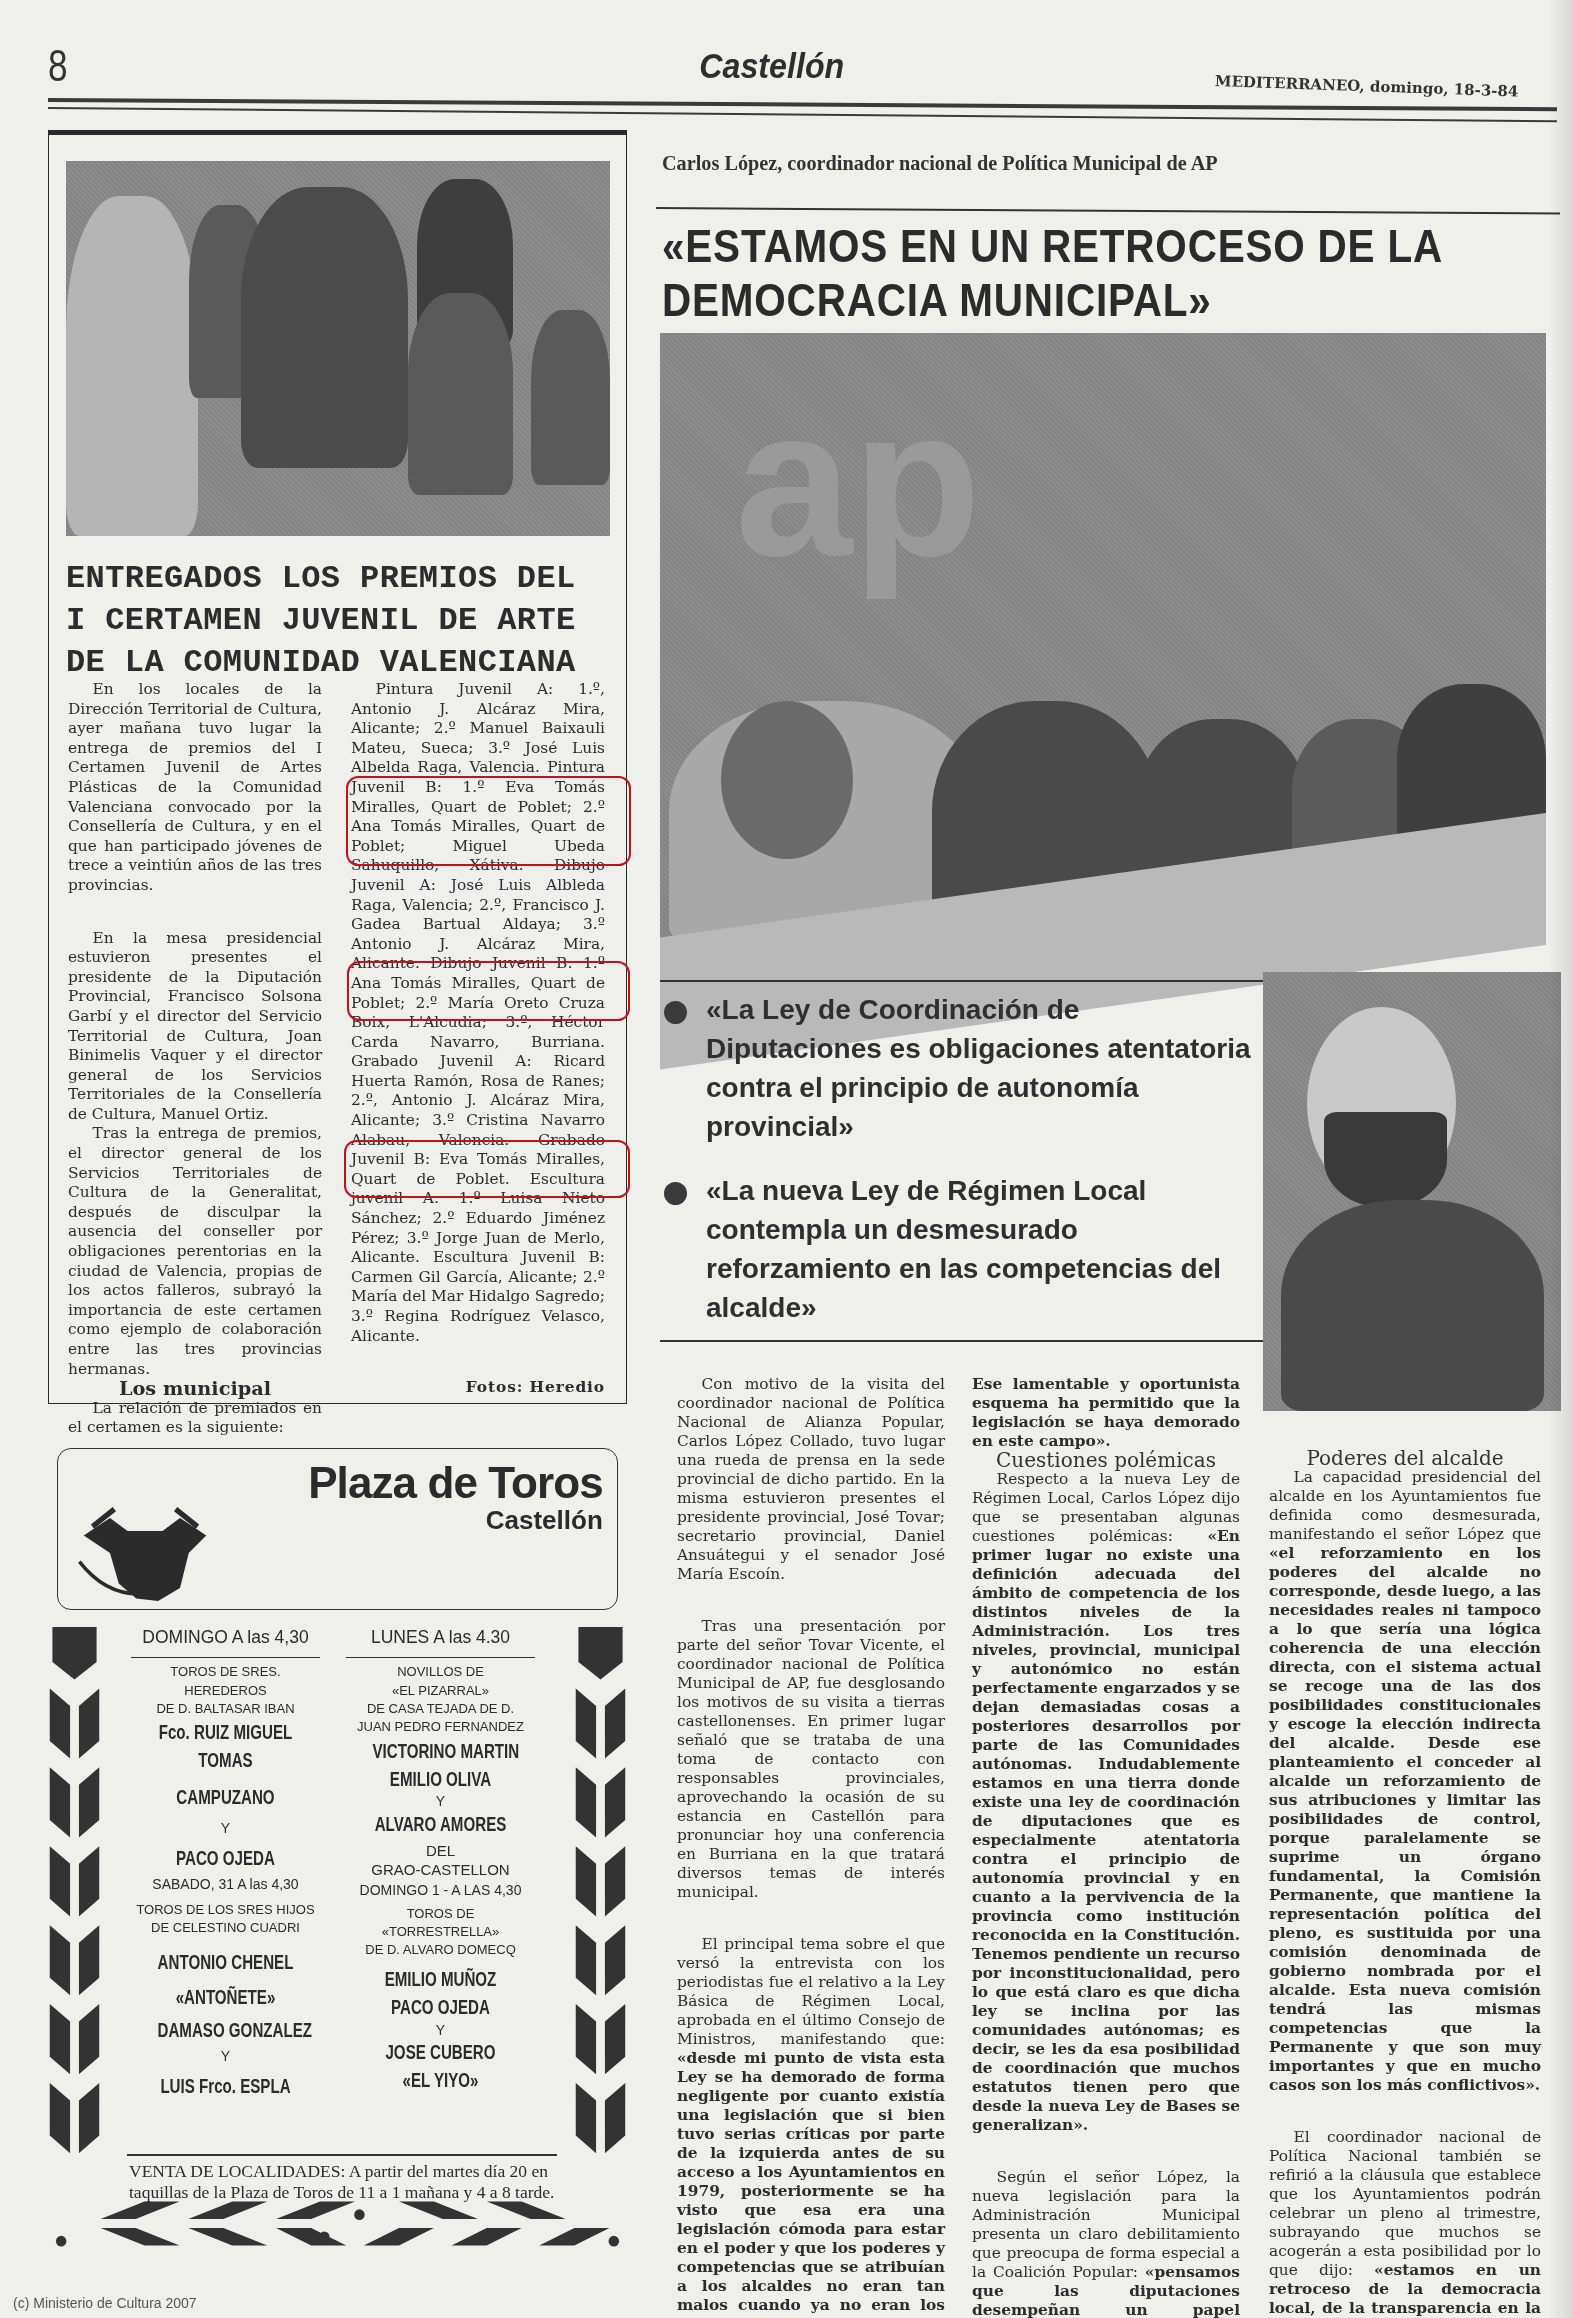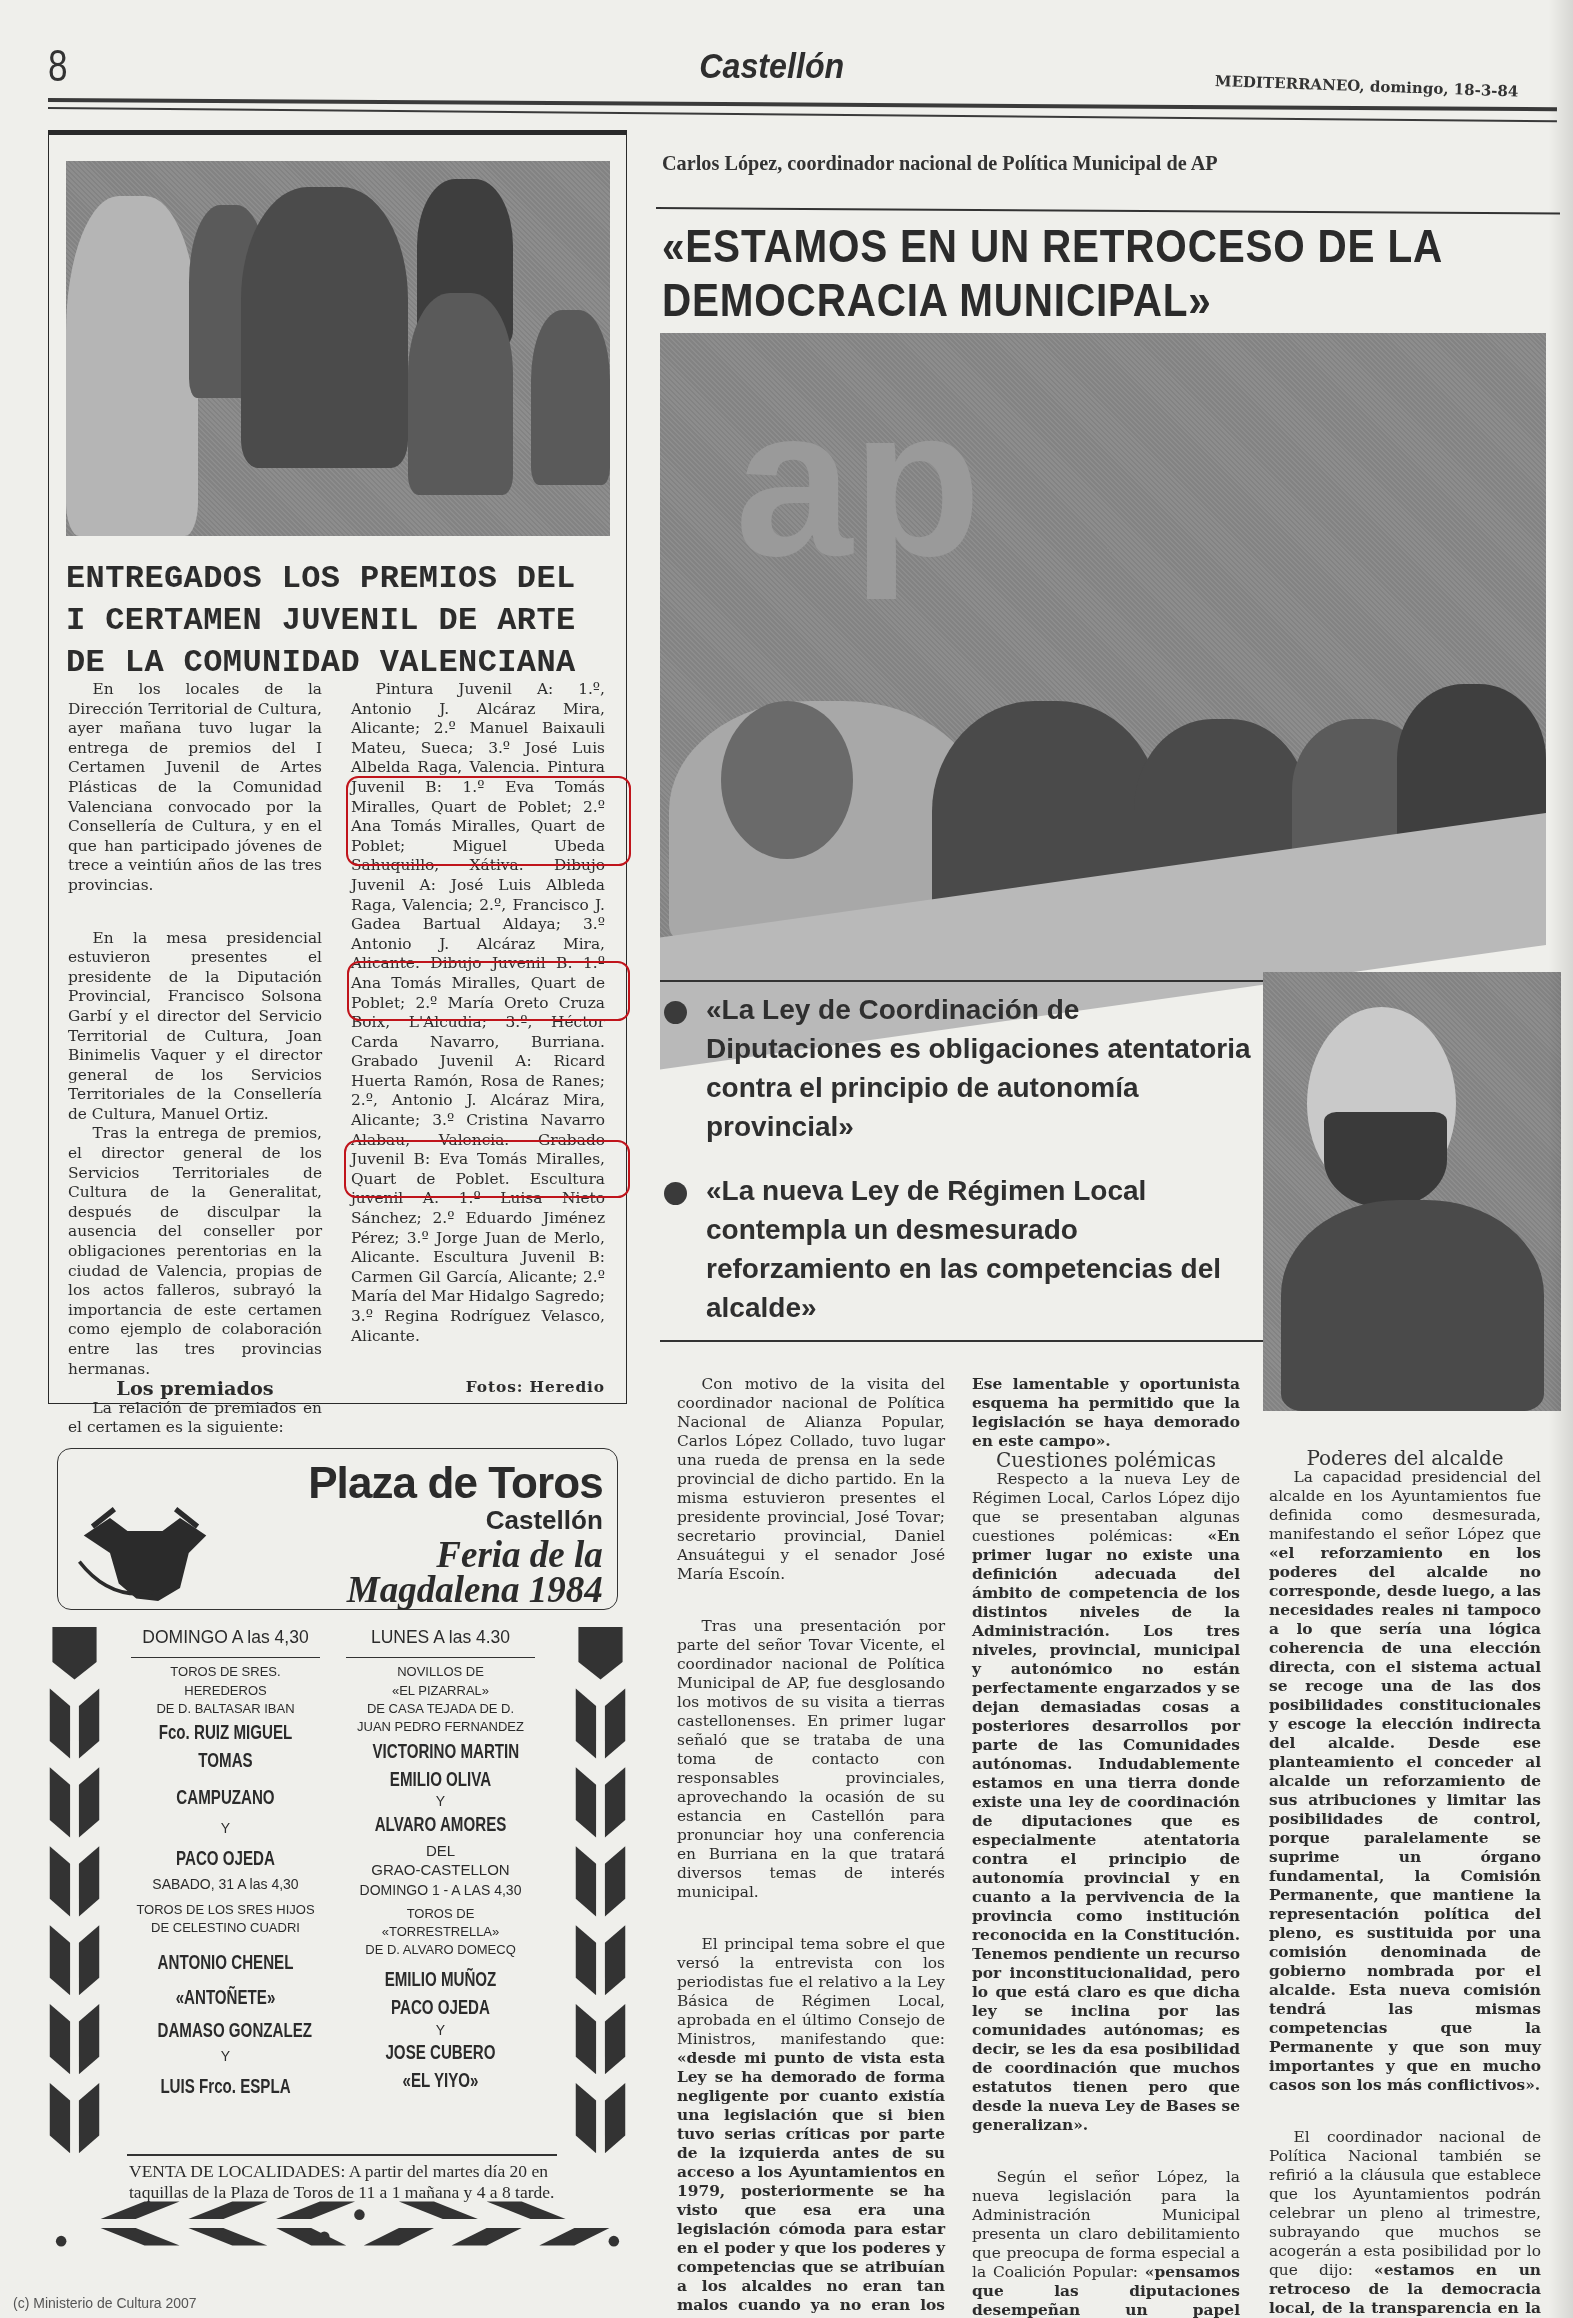--- a/index.html
+++ b/index.html
@@ -93,21 +93,21 @@
   <div class="photo-shape" style="left:351px;top:17.5px;width:96px;height:167px;background:#3e3e3e;"></div>
   <div class="photo-shape" style="left:342px;top:132px;width:105px;height:202px;"></div>
   <div class="photo-shape" style="left:465px;top:149px;width:79px;height:175px;"></div>
 </div>
 <div class="abs headline-left">ENTREGADOS LOS PREMIOS DEL I CERTAMEN JUVENIL DE ARTE DE LA COMUNIDAD VALENCIANA</div>
 
 <div class="abs col col-l1">
   <p>En los locales de la Dirección Territorial de Cultura, ayer mañana tuvo lugar la entrega de premios del I Certamen Juvenil de Artes Plásticas de la Comunidad Valenciana convocado por la Consellería de Cultura, y en el que han participado jóvenes de trece a veintiún años de las tres provincias.</p>
   <p class="gap">En la mesa presidencial estuvieron presentes el presidente de la Diputación Provincial, Francisco Solsona Garbí y el director del Servicio Territorial de Cultura, Joan Binimelis Vaquer y el director general de los Servicios Territoriales de la Consellería de Cultura, Manuel Ortiz.</p>
   <p>Tras la entrega de premios, el director general de los Servicios Territoriales de Cultura de la Generalitat, después de disculpar la ausencia del conseller por obligaciones perentorias en la ciudad de Valencia, propias de los actos falleros, subrayó la importancia de este certamen como ejemplo de colaboración entre las tres provincias hermanas.</p>
-  <p class="subhead">Los premiados</p>
+  <p class="subhead">Los municipal</p>
   <p>La relación de premiados en el certamen es la siguiente:</p>
 </div>
 <div class="abs col col-l2">
   <p><span>Pintura Juvenil A: 1.º, Antonio J. Alcáraz Mira, Alicante; 2.º Manuel Baixauli Mateu, Sueca; 3.º José Luis Albelda </span><span>Raga, Valencia. Pintura Juvenil B: 1.º Eva Tomás Miralles, Quart de Poblet; 2.º Ana Tomás Miralles, Quart de Poblet;</span><span> Miguel Ubeda Sahuquillo, Xátiva. Dibujo Juvenil A: José Luis Albleda Raga, Valencia; 2.º, Francisco J. Gadea Bartual Aldaya; 3.º Antonio J. Alcáraz </span><span>Mira, Alicante. Dibujo Juvenil B: 1.º Ana Tomás Miralles, Quart de Poblet; 2.º María Ore</span><span>to Cruza Boix, L'Alcudia; 3.º, Héctor Carda Navarro, Burriana. Grabado Juvenil A: Ricard Huerta Ramón, Rosa de Ranes; 2.º, Antonio J. Alcáraz Mira, Alicante; 3.º Cristina Navarro </span><span>Alabau, Valencia. Grabado Juvenil B: Eva Tomás Miralles, Quart de Poblet. Escultura</span><span> juvenil A: 1.º Luisa Nieto Sánchez; 2.º Eduardo Jiménez Pérez; 3.º Jorge Juan de Merlo, Alicante. Escultura Juvenil B: Carmen Gil García, Alicante; 2.º María del Mar Hidalgo Sagredo; 3.º Regina Rodríguez Velasco, Alicante.</span></p>
   <p class="credit">Fotos: Heredio</p>
 </div>
 
 <div class="hl" style="left: 346px; top: 776px; width: 281px; height: 86px; border-color: rgb(192, 20, 27);"></div>
 <div class="hl" style="left: 347px; top: 961px; width: 279px; height: 56px; border-color: rgb(192, 20, 27);"></div>
 <div class="hl" style="left: 344px; top: 1140px; width: 282px; height: 54px; border-color: rgb(192, 20, 27);"></div>
@@ -164,24 +164,20 @@
 
 <div class="abs ad">
   <div class="ad-title-box">
     <svg class="bull-icon" viewBox="0 0 160 118">
       <path d="M10 40 L40 20 L60 35 L100 35 L120 20 L150 40 L130 60 L120 100 L95 115 L70 112 L50 95 L40 60 Z" fill="#2b2b2b"></path>
       <path d="M20 30 L45 10 M140 30 L115 10" stroke="#2b2b2b" stroke-width="6"></path>
       <path d="M5 70 Q40 115 90 105" stroke="#2b2b2b" stroke-width="4" fill="none"></path>
     </svg>
     <div class="ad-plaza">Plaza de Toros</div>
     <div class="ad-castellon">Castellón</div>
-    <div class="ad-feria">
-      <div>Feria de la</div>
-      <div>Magdalena 1984</div>
-    </div>
   </div>
 
   <svg class="laurel laurel-l" viewBox="0 0 60 650" preserveAspectRatio="none">
     <g fill="#333">
       <path d="M5 0 L55 0 L55 40 L30 60 L5 40 Z"></path>
       <path d="M2 70 L25 90 L25 150 L2 130 Z"></path>
         <path d="M58 70 L35 90 L35 150 L58 130 Z"></path>
       <path d="M2 160 L25 180 L25 240 L2 220 Z"></path>
         <path d="M58 160 L35 180 L35 240 L58 220 Z"></path>
       <path d="M2 250 L25 270 L25 330 L2 310 Z"></path>

